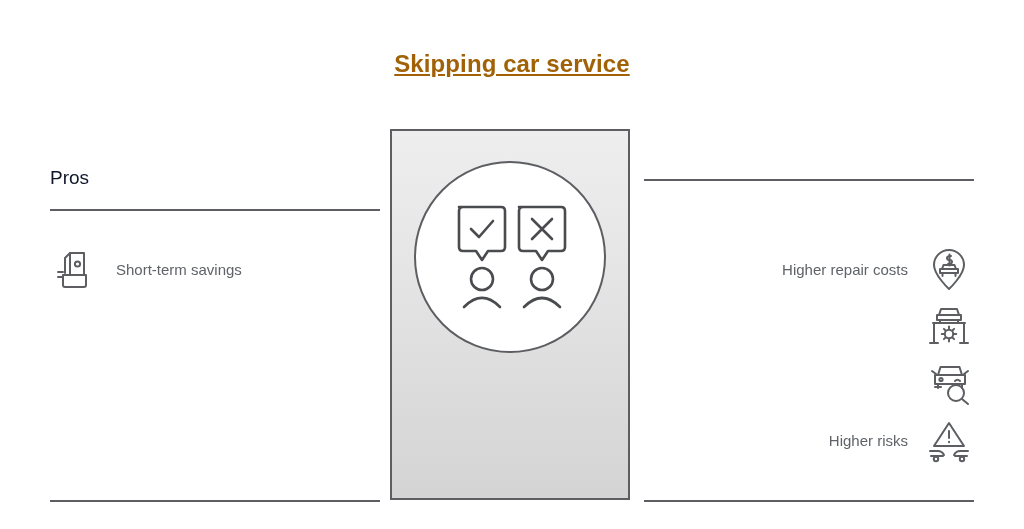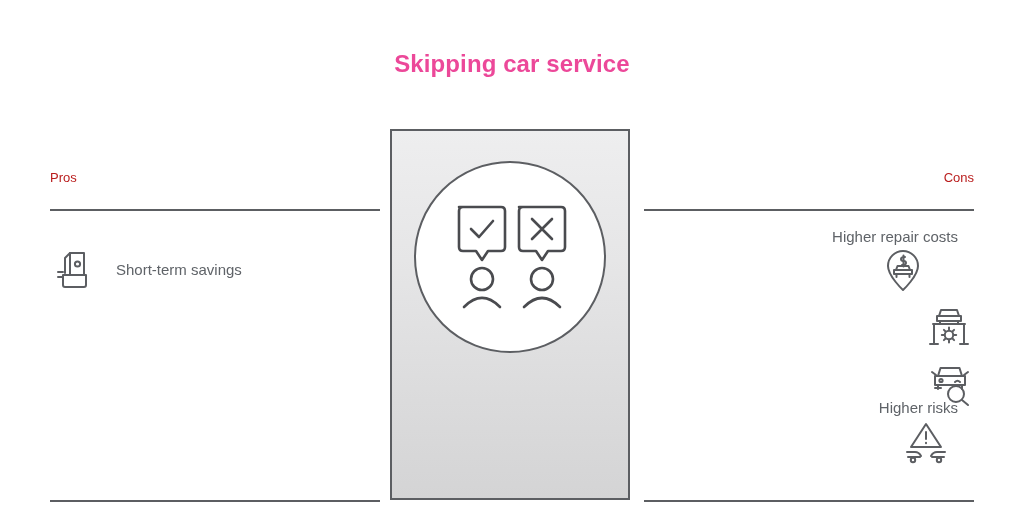--- a/index.html
+++ b/index.html
@@ -17,35 +17,36 @@
 
   
   .title {
     position: absolute;
     top: 50px;
     left: 0;
     width: 1024px;
     text-align: center;
     font-size: 24px;
     font-weight: bold;
-    color: #ec4899;
+    color: #a16207;
     letter-spacing: 0.1px;
+    text-decoration: underline;
   }
 
   
   .column {
     position: absolute;
     top: 165px;
   }
   .column-pros { left: 50px;  width: 330px; }
   .column-cons { left: 644px; width: 330px; }
 
   .col-heading {
-    font-size: 13px;
-    color: #b91c1c;
+    font-size: 19px;
+    color: #0f172a;
     line-height: 26px;
     height: 30px;
   }
   .column-pros .col-heading { text-align: left; }
   .column-cons .col-heading { text-align: right; }
 
   .divider {
     height: 2px;
     background: #5c5e62;
     width: 100%;
@@ -71,21 +72,20 @@
     align-items: center;
     height: 52px;
   }
   .column-pros .item-row {
     left: 0;
     flex-direction: row;
     justify-content: flex-start;
   }
   .column-cons .item-row {
     right: 0;
-    flex-direction: column;
     justify-content: flex-end;
   }
 
   .item-label {
     font-size: 15px;
     color: #5f6368;
     white-space: nowrap;
   }
   .column-pros .item-label { margin-left: 16px; text-align: left; }
   .column-cons .item-label { margin-right: 16px; text-align: right; }
@@ -149,21 +149,20 @@
         </svg>
       </span>
       <span class="item-label">Short-term savings</span>
     </div>
 
   </div>
 </div>
 <div class="divider-bottom divider-bottom-left"></div>
 
 <div class="column column-cons">
-  <div class="col-heading">Cons</div>
   <div class="divider divider-top"></div>
 
   <div class="items">
 
     <div class="item-row" style="top:78px;">
       <span class="item-label">Higher repair costs</span>
       <span class="item-icon">
         <svg viewBox="0 0 50 50" fill="none" stroke="#5c5e62" stroke-width="2" stroke-linecap="round" stroke-linejoin="round">
           <path d="M25 45 C25 45 40 31 40 21 A15 15 0 0 0 10 21 C10 31 25 45 25 45 Z"></path>
           <path d="M18 25 L19.5 21 L30.5 21 L32 25"></path>

